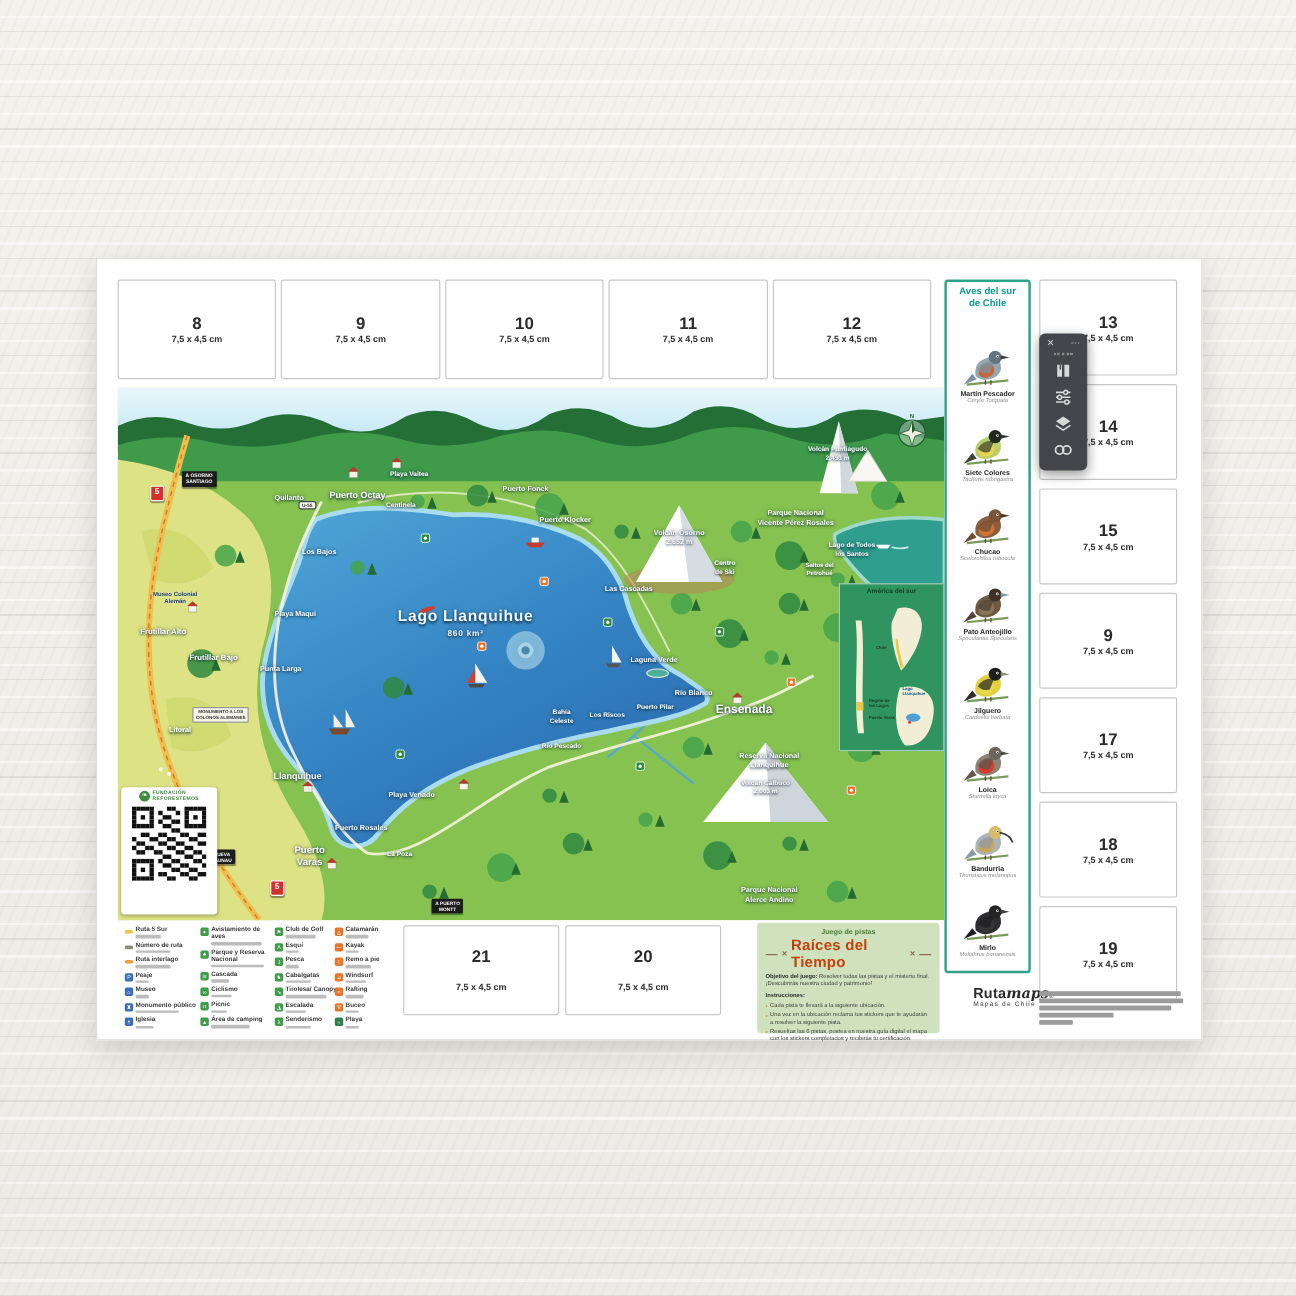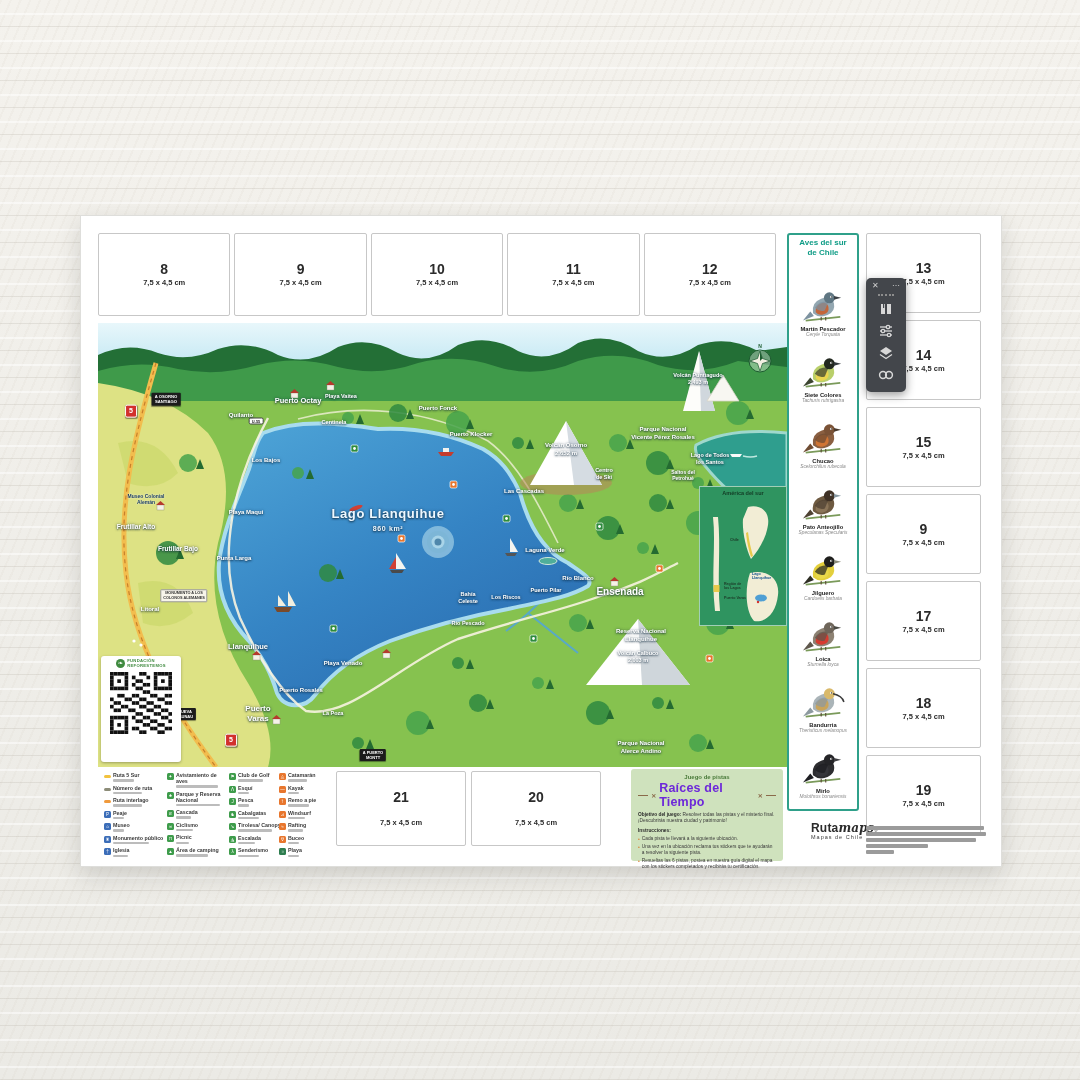--- a/index.html
+++ b/index.html
@@ -66,21 +66,21 @@
     line-height:7px;text-align:center;margin-right:2px;margin-top:1px;}
   .legend-icon.line{height:3px;border-radius:2px;margin-top:3px;}
   .legend-texts{display:flex;flex-direction:column;min-width:0;}
   .legend-label{font-size:5.3px;font-weight:bold;color:#3a3a3a;line-height:1.15;}
   .legend-sub{height:2.5px;background:#bcbcbc;border-radius:1px;margin-top:1px;}
   
   .game{position:absolute;left:550px;top:553px;width:152px;height:92px;background:#cfe2bd;
     border-radius:3px;box-sizing:border-box;padding:5px 7px;}
   .game-kicker{font-size:6px;font-weight:bold;color:#4a7a3a;text-align:center;}
   .game-title-row{display:flex;align-items:center;justify-content:center;gap:3px;margin:1px 0 3px;}
-  .game-title{font-size:12.5px;font-weight:bold;color:#6d28d9;letter-spacing:.2px;}
+  .game-title{font-size:12.5px;font-weight:bold;color:#c2410c;letter-spacing:.2px;}
   .deco-line{width:12px;height:1px;background:#8a6a4a;}
   .deco-x{font-size:6px;color:#8a6a4a;font-weight:bold;}
   .game-body{font-size:4.8px;color:#3a3a3a;line-height:1.35;}
   .game-body b{color:#2b2b2b;}
   .game-bullets{margin:2px 0 0;padding:0;list-style:none;}
   .game-bullets li{display:flex;gap:2px;margin-bottom:1px;}
   .bullet-dot{color:#d97a2a;font-size:5px;line-height:1.3;}
   
   .brand{position:absolute;left:730px;top:605px;width:85px;}
   .brand-row{display:flex;align-items:baseline;}
@@ -497,21 +497,21 @@
           </g>
       </svg>
 
       <div id="map-labels">
           <div class="map-label v-sign" style="left: 68px; top: 76px; font-size: 4.2px;">A OSORNO
 SANTIAGO</div>
           <div class="map-label v-shield" style="left: 33px; top: 88px; font-size: 7px;">5</div>
           <div class="map-label v-shield" style="left: 133px; top: 417px; font-size: 7px;">5</div>
           <div class="map-label v-badge" style="left: 158px; top: 98px; font-size: 4px;">U-55</div>
           <div class="map-label v-plain" style="left: 143px; top: 93px; font-size: 6px;">Quilanto</div>
-          <div class="map-label v-plain" style="left: 200px; top: 78px; font-size: 7.5px;">Puerto Octay</div>
+          <div class="map-label v-plain" style="left: 200px; top: 90px; font-size: 7.5px;">Puerto Octay</div>
           <div class="map-label v-plain" style="left: 243px; top: 73px; font-size: 5.5px;">Playa Vaitea</div>
           <div class="map-label v-plain" style="left: 236px; top: 99px; font-size: 5.5px;">Centinela</div>
           <div class="map-label v-plain" style="left: 340px; top: 86px; font-size: 6px;">Puerto Fonck</div>
           <div class="map-label v-plain" style="left: 373px; top: 112px; font-size: 6px;">Puerto Klocker</div>
           <div class="map-label v-plain" style="left: 168px; top: 138px; font-size: 6px;">Los Bajos</div>
           <div class="map-label v-plain" style="left: 148px; top: 190px; font-size: 6px;">Playa Maqui</div>
           <div class="map-label v-dark" style="left: 48px; top: 176px; font-size: 5px;">Museo Colonial
 Alemán</div>
           <div class="map-label v-plain" style="left: 38px; top: 204px; font-size: 6.5px;">Frutillar Alto</div>
           <div class="map-label v-plain" style="left: 80px; top: 226px; font-size: 6.5px;">Frutillar Bajo</div>

